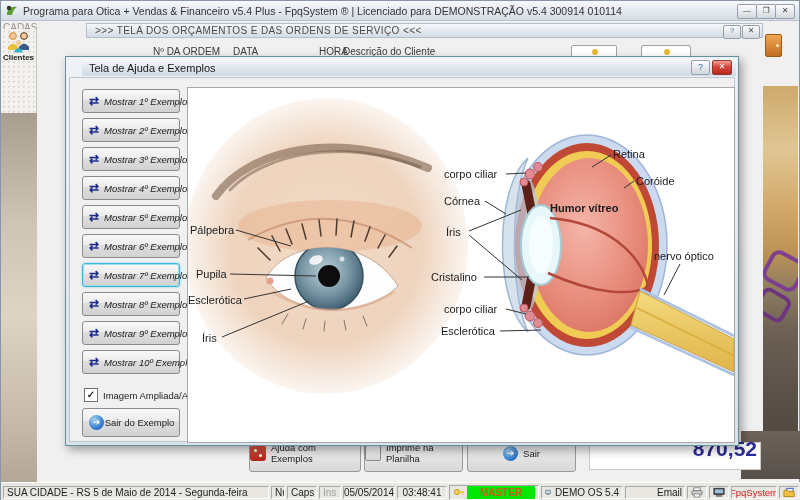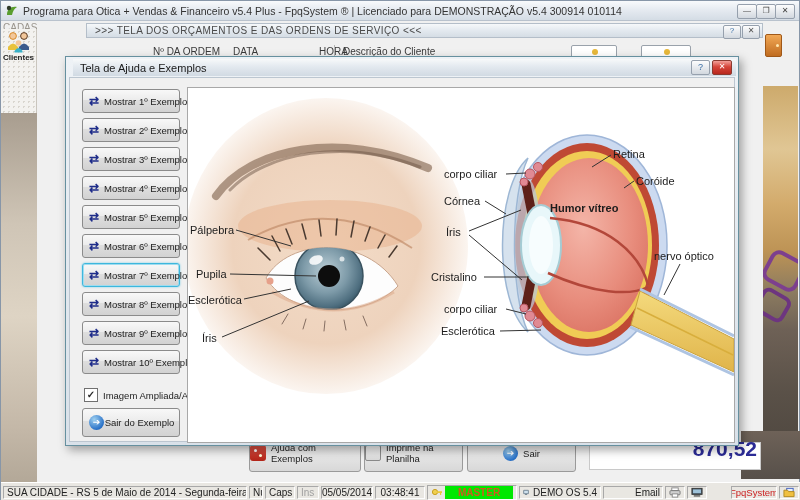--- a/index.html
+++ b/index.html
@@ -59,34 +59,34 @@
   .darkcorner{position:absolute;left:740px;top:430px;width:60px;height:48px;background:linear-gradient(#6e6258,#57504a);z-index:1;}
   .redic{width:16px;height:16px;border-radius:3px;background:linear-gradient(#e05548,#b22418);position:relative;flex:0 0 auto;}
   .redic i{position:absolute;left:4px;top:4px;width:3px;height:3px;border-radius:50%;background:#fff;box-shadow:5px 5px 0 #ffd;}
   .grayic{width:14px;height:14px;border:1px solid #8a8a8a;border-radius:2px;background:linear-gradient(#fafafa,#d9d9d9);flex:0 0 auto;}
   .blueball{width:15px;height:15px;border-radius:50%;background:radial-gradient(circle at 35% 30%,#9fd0f0,#2a72c8 70%,#1a54a0);
      color:#fff;font-size:9px;line-height:15px;text-align:center;flex:0 0 auto;}
 
   
   .dialog{position:absolute;left:64px;top:55px;width:674px;height:390px;z-index:10;box-sizing:border-box;
      border:1px solid #66909f;background:linear-gradient(#eef2f6,#d9e1e9);box-shadow:3px 4px 9px rgba(0,0,0,.35);}
-  .dlgtitle{position:absolute;left:7px;top:2px;right:2px;height:17px;
+  .dlgtitle{position:absolute;left:16px;top:2px;right:2px;height:17px;
      background:linear-gradient(#f7f9fa,#e3e9ef 45%,#d1dae3);display:flex;align-items:center;}
   .dlgtitle .t{font-size:11px;color:#1a1a1a;margin-left:7px;}
   .dlghelp{position:absolute;top:3px;width:17px;height:13px;border:1px solid #96a0ad;border-radius:2px;
      background:linear-gradient(#fdfdfd,#e7eaee 50%,#d2d8df);font-size:9px;line-height:12px;text-align:center;color:#3a6ea5;}
   .dlgclose{position:absolute;top:3px;width:18px;height:13px;border:1px solid #8a3a30;border-radius:2px;
      background:linear-gradient(#f2a099,#d6453a 45%,#b8281e);color:#fff;font-size:8px;line-height:12px;text-align:center;}
   .dlgbody{position:absolute;left:3px;top:20px;right:3px;bottom:3px;background:#f0f0f0;border:1px solid #bcc6d0;}
 
   .exbtn{position:absolute;left:12px;width:96px;height:22px;border:1px solid #8b8b8b;border-radius:3px;
      background:linear-gradient(#f8f8f8,#ececec 45%,#dedede 46%,#d2d2d2);
      display:flex;align-items:center;font-size:9.5px;color:#222;}
   .exbtn .swap{color:#1f2d8a;font-weight:bold;font-size:12px;margin:0 5px 0 6px;line-height:10px;}
-  .exbtn span.cap{flex:1;text-align:center;margin-right:6px;white-space:nowrap;}
+  .exbtn span.cap{flex:1;text-align:center;margin-right:6px;white-space:nowrap;font-style:italic;}
   .exbtn.focused{border-color:#3db7dd;box-shadow:0 0 0 1px #9fdcef inset, 0 0 2px #6cc8e4;}
 
   .chkrow{position:absolute;left:14px;top:310px;display:flex;align-items:center;gap:5px;}
   .chkbox{width:12px;height:12px;border:1px solid #707070;background:#fff;font-size:10px;line-height:11px;text-align:center;color:#2a2a2a;font-weight:bold;}
   .chklbl{font-size:9.5px;color:#222;white-space:nowrap;}
 
   .sairbtn{position:absolute;left:12px;top:330px;width:96px;height:27px;border:1px solid #8b8b8b;border-radius:3px;
      background:linear-gradient(#f8f8f8,#ececec 45%,#dedede 46%,#d2d2d2);
      display:flex;align-items:center;font-size:9.5px;color:#222;}
   .sairbtn .blueball{margin-left:6px;}
@@ -432,21 +432,21 @@
         <rect x="3.5" y="7" width="6" height="3.5" fill="#fff" stroke="#888"></rect>
       </svg>
     </div>
     <div class="panel" style="width:20px;justify-content:center;">
       <svg width="13" height="11" viewBox="0 0 13 11">
         <rect x="1" y="1" width="11" height="6.5" fill="#4a5a66" stroke="#333"></rect>
         <rect x="2.2" y="2.2" width="8.6" height="4" fill="#9fc2d8"></rect>
         <rect x="3" y="8.5" width="7" height="1.4" fill="#555"></rect>
       </svg>
     </div>
-    <div class="panel" style="width:46px;justify-content:center;margin-left:22px;">
+    <div class="panel" style="width:46px;justify-content:center;">
       <span class="brand">FpqSystem</span>
     </div>
     <div class="panel" style="width:20px;justify-content:center;">
       <svg width="13" height="11" viewBox="0 0 13 11">
         <rect x="4" y="1" width="7" height="8" fill="#e8f0fa" stroke="#4060c0"></rect>
         <path d="M1,3 L5,3 L6,4.5 L12,4.5 L12,10 L1,10 Z" fill="#f0c040" stroke="#b08820"></path>
       </svg>
     </div>
   </div>
 

